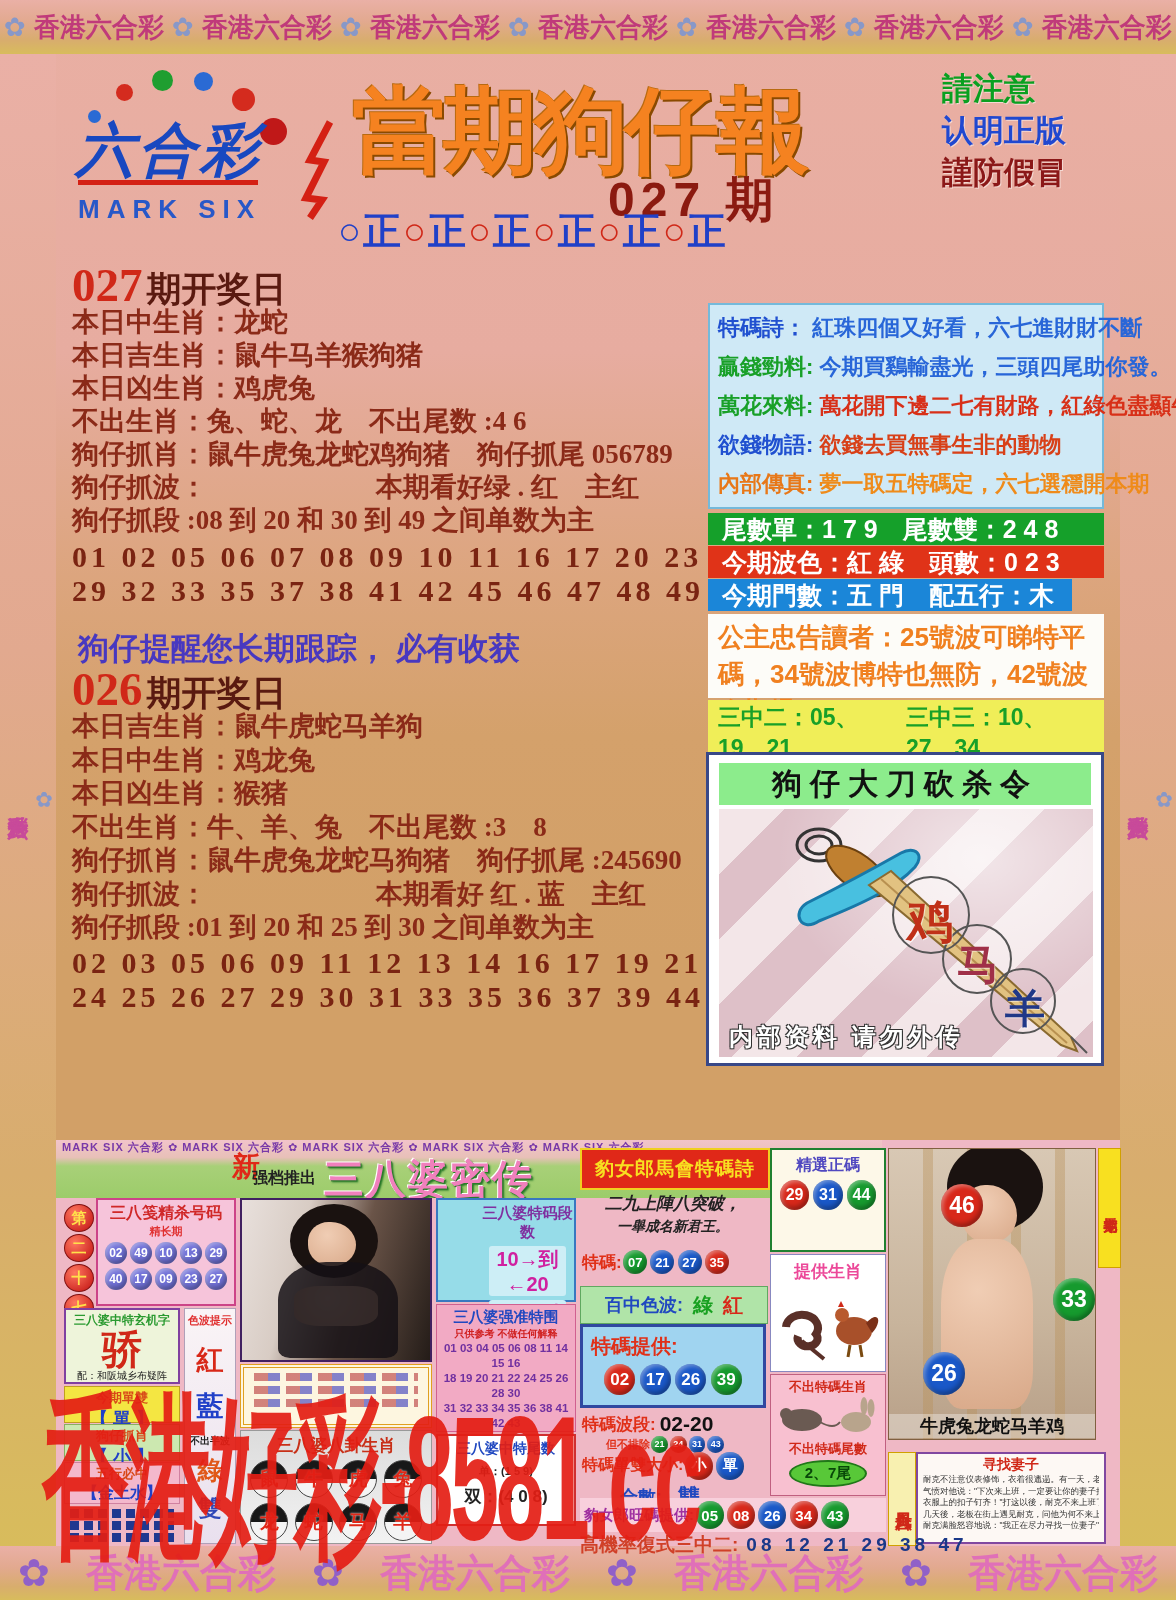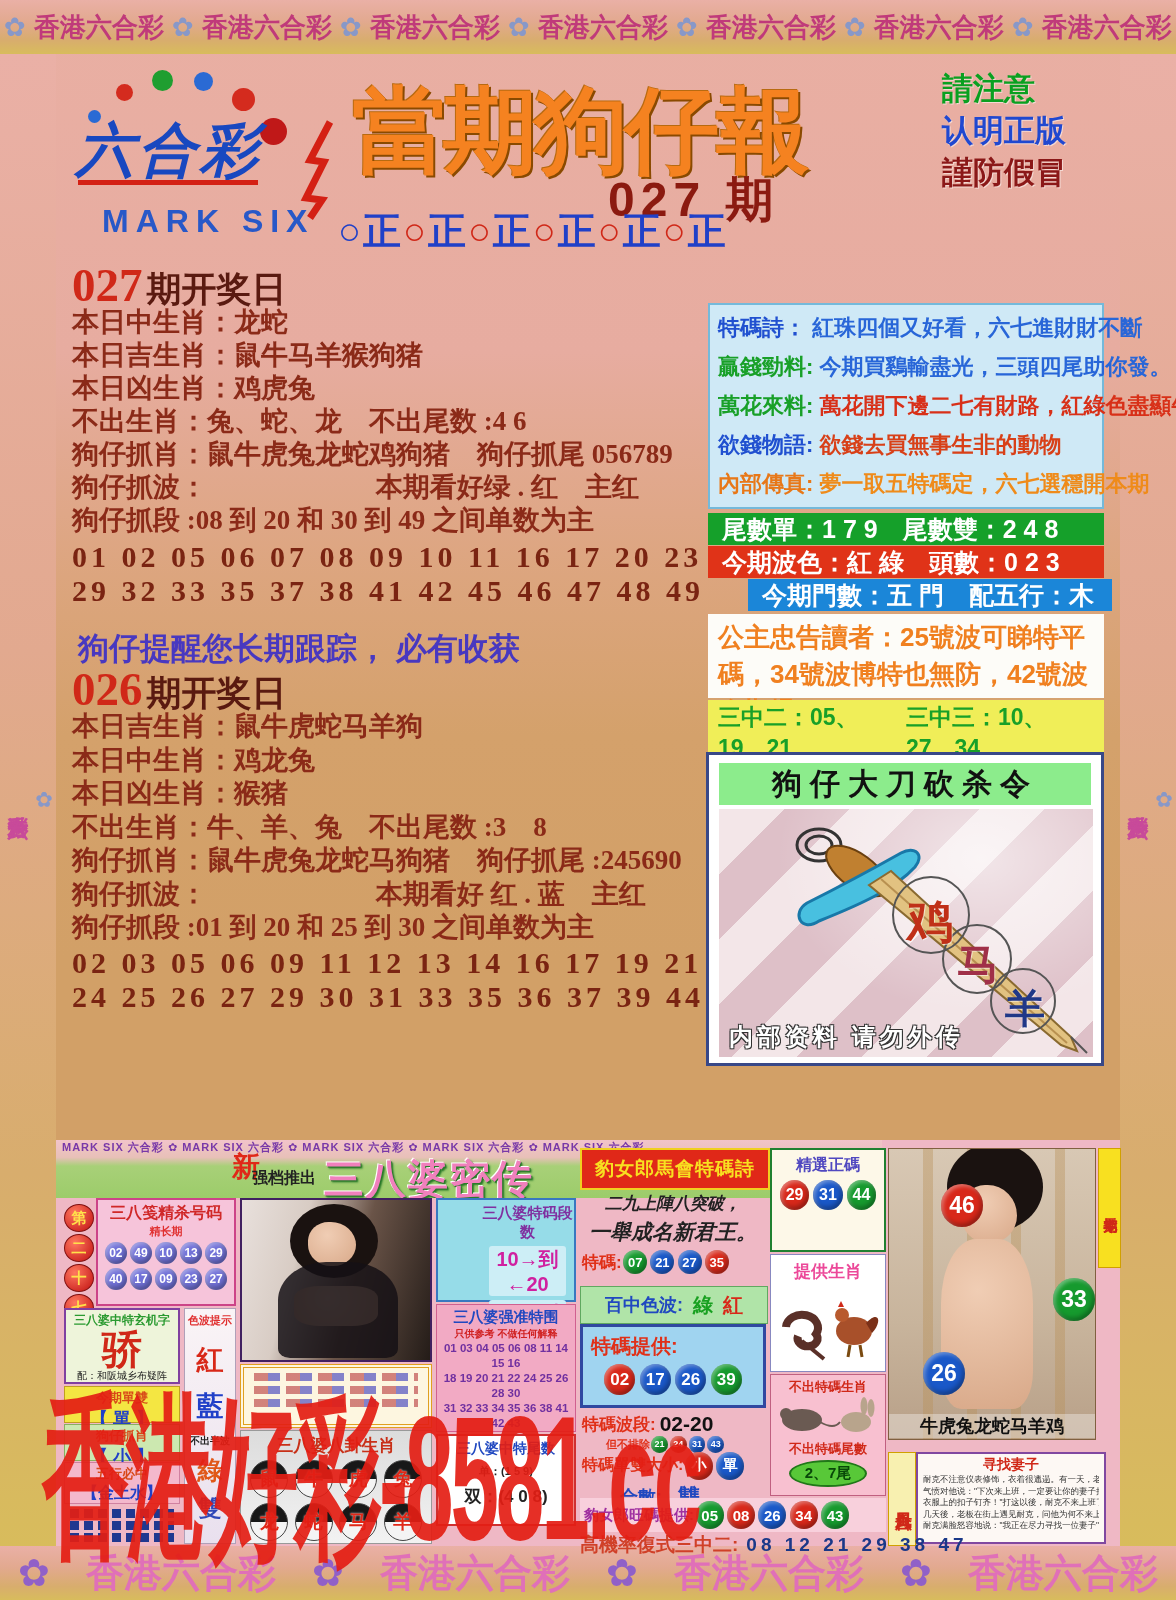--- a/index.html
+++ b/index.html
@@ -204,21 +204,21 @@
   <div class="abs dots" style="left:88px;top:62px;width:210px;height:90px;">
       <span style="background: rgb(42, 106, 212);"></span>
       <span style="background: rgb(212, 43, 30);"></span>
       <span style="background: rgb(31, 158, 48);"></span>
       <span style="background: rgb(42, 106, 212);"></span>
       <span style="background: rgb(212, 43, 30);"></span>
       <span style="background: rgb(192, 24, 24);"></span>
     </div>
   <div class="abs logo-cn" style="left:76px;top:112px;font-size:58px;">六合彩</div>
   <div class="abs" style="left:78px;top:180px;width:180px;height:5px;background:#d42014;"></div>
-  <div class="abs logo-en" style="left:78px;top:203px;font-size:32px;margin-left:24px;">MARK SIX</div>
+  <div class="abs logo-en" style="left:78px;top:194px;font-size:26px;">MARK SIX</div>
   <svg class="abs" style="left:300px;top:120px;" width="46" height="100" viewBox="0 0 46 100">
     <polyline points="30,2 10,40 24,42 6,78 22,80 10,98" fill="none" stroke="#d42014" stroke-width="7"></polyline>
   </svg>
   <div class="abs main-title" style="left:352px;top:68px;font-size:94px;">當期狗仔報</div>
   <div class="abs issue-no" style="left:608px;top:168px;font-size:48px;letter-spacing:6px;">027 期</div>
   <div class="abs notice" style="left:942px;top:68px;font-size:31px;line-height:42px;">
     <div class="n1">請注意</div>
     <div class="n2">认明正版</div>
     <div class="n3">謹防假冒</div>
   </div>
@@ -271,21 +271,21 @@
       <span class="v">179</span>
     <span>尾數雙：</span>
       <span class="v">248</span>
   </div>
   <div class="abs statrow" style="left:708px;top:546px;width:396px;height:32px;font-size:25px;background:#e03318;">
     <span>今期波色：</span>
       <span class="v">紅綠</span>
     <span>頭數：</span>
       <span class="v">023</span>
   </div>
-  <div class="abs statrow" style="left:708px;top:579px;width:364px;height:32px;font-size:25px;background:#1b86d8;margin-left:40px;">
+  <div class="abs statrow" style="left:708px;top:579px;width:364px;height:32px;font-size:25px;background:#1b86d8;">
     <span>今期門數：</span>
       <span class="v">五門</span>
     <span>配五行：</span>
       <span class="v">木</span>
   </div>
 
   <div class="abs advice" style="left:708px;top:614px;width:396px;height:84px;font-size:26px;">公主忠告讀者：25號波可睇特平碼，34號波博特也無防，42號波今期爆。</div>
 
   <div class="abs combo" style="left:708px;top:700px;width:396px;height:58px;font-size:23px;">
     <div>
@@ -442,21 +442,21 @@
       </div>
   </div>
   <div class="abs panel ws" style="left:436px;top:1434px;width:140px;height:92px;">
     <div class="t" style="font-size:14px;padding-top:4px;">三八婆中特尾数</div>
     <div class="r" style="font-size:11px;margin-top:6px;">单：(1 5 9)</div>
     <div class="r" style="font-size:17px;margin-top:6px;">双：(4 0 8)</div>
   </div>
 
   <div class="abs leo-h" style="left:580px;top:1148px;width:186px;height:38px;font-size:19px;">豹女郎馬會特碼詩</div>
   <div class="abs poem" style="left:580px;top:1192px;width:186px;font-size:17px;">二九上陣八突破，</div>
-  <div class="abs poem" style="left:580px;top:1218px;width:186px;font-size:21px;">一舉成名新君王。</div>
+  <div class="abs poem" style="left:580px;top:1218px;width:186px;font-size:14px;">一舉成名新君王。</div>
   <div class="abs row-l" style="left:582px;top:1250px;font-size:13px;">
     <span class="redlbl" style="font-size:17px;">特碼:</span>
     <span><span class="ball g">07</span><span class="ball b">21</span><span class="ball b">27</span><span class="ball r">35</span></span>
   </div>
   <div class="abs greenbar" style="left:580px;top:1286px;width:186px;height:36px;">
     <span class="bluelbl" style="font-size:18px;">百中色波:</span>
     <span style="font-size:20px;color:#18a020;font-weight:900;">綠</span>
     <span style="font-size:20px;color:#d82818;font-weight:900;">紅</span>
   </div>
   <div class="abs bluebox" style="left:580px;top:1324px;width:186px;height:84px;box-sizing:border-box;">

